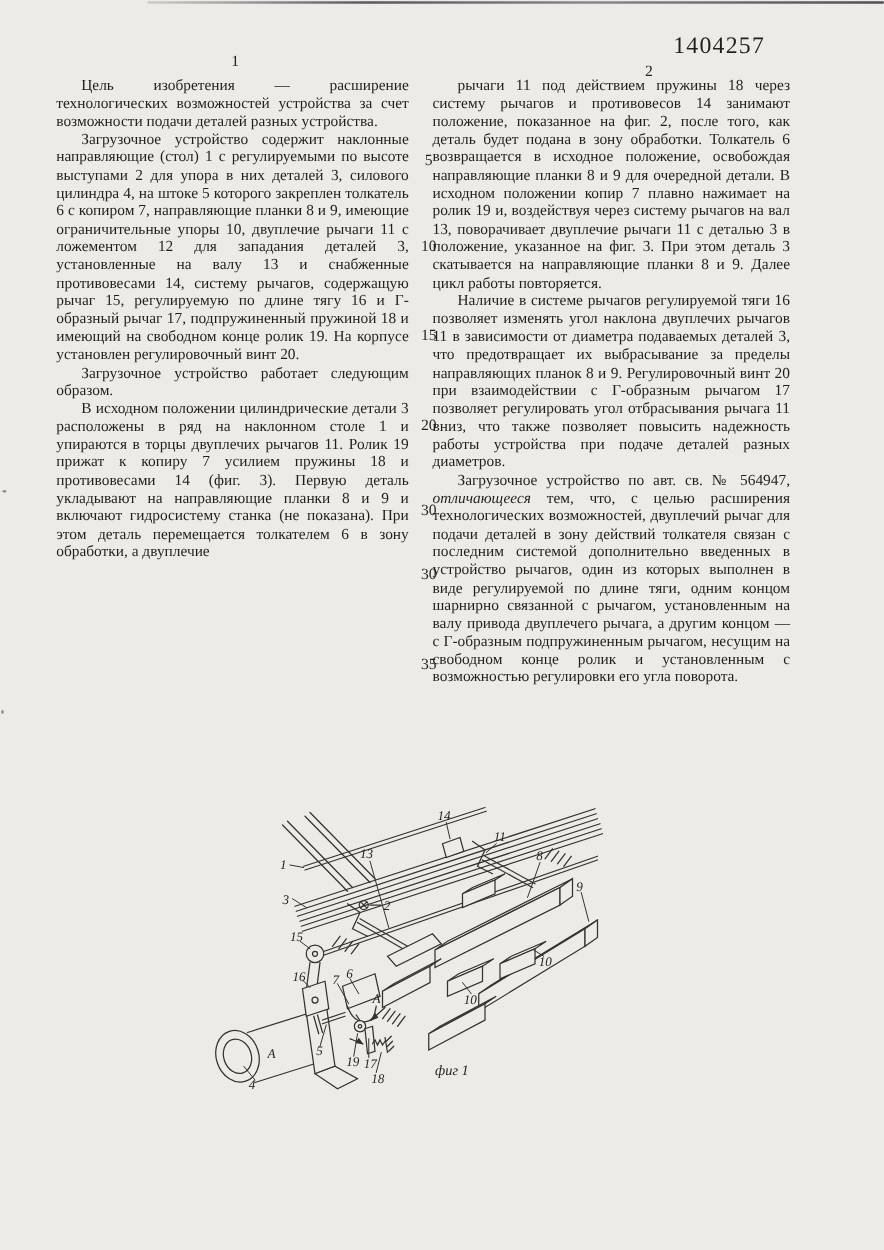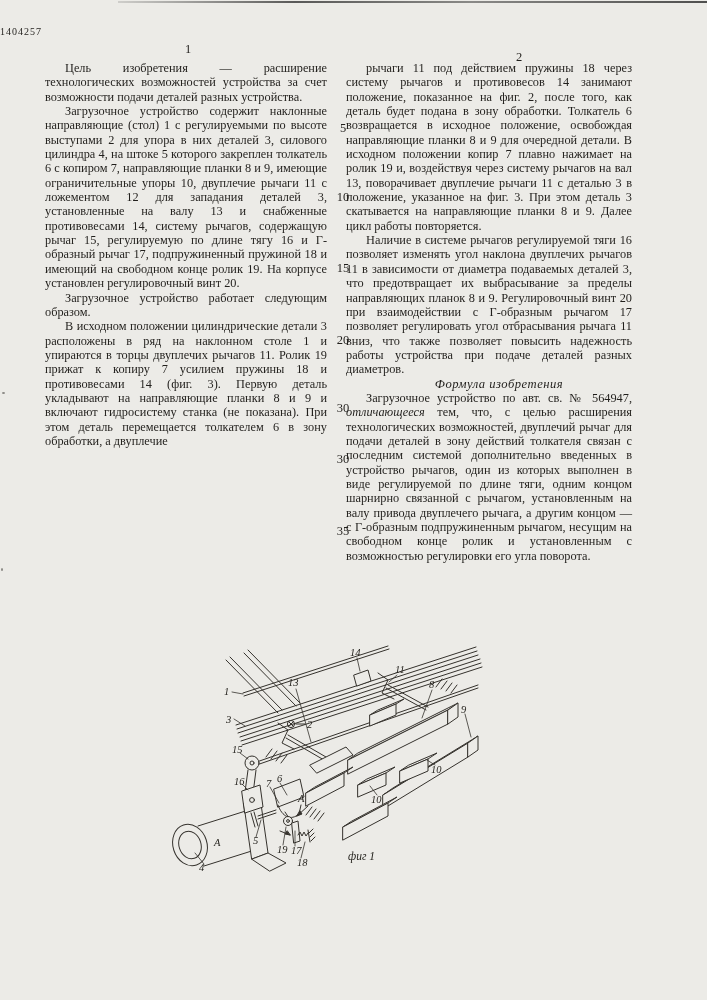--- a/index.html
+++ b/index.html
@@ -10,21 +10,21 @@
     color:#211f1c;
     position:relative;
     overflow:hidden;
   }
   .scanline{
     position:absolute;top:1px;left:118px;width:589px;height:2px;
     background:linear-gradient(to right,rgba(40,40,40,.15),rgba(40,40,40,.75) 30%,rgba(40,40,40,.5) 60%,rgba(40,40,40,.8));
   }
   .patent-number{
     position:absolute;top:26px;left:0;width:612px;
-    text-align:left;font-size:10px;letter-spacing:1px;
+    text-align:right;font-size:19px;letter-spacing:1px;
   }
   .colnum{position:absolute;font-size:12.5px;}
   .colnum-1{top:42px;left:185px;}
   .colnum-2{top:50px;left:516px;}
   .col{
     position:absolute;top:61px;
     font-size:12.3px;line-height:14.35px;
     text-align:justify;
   }
   .col-left{left:45px;width:282px;}
@@ -69,21 +69,20 @@
 <div class="col col-left">
   <p>Цель изобретения — расширение технологических возможностей устройства за счет возможности подачи деталей разных устройства.</p>
   <p>Загрузочное устройство содержит наклонные направляющие (стол) 1 с регулируемыми по высоте выступами 2 для упора в них деталей 3, силового цилиндра 4, на штоке 5 которого закреплен толкатель 6 с копиром 7, направляющие планки 8 и 9, имеющие ограничительные упоры 10, двуплечие рычаги 11 с ложементом 12 для западания деталей 3, установленные на валу 13 и снабженные противовесами 14, систему рычагов, содержащую рычаг 15, регулируемую по длине тягу 16 и Г-образный рычаг 17, подпружиненный пружиной 18 и имеющий на свободном конце ролик 19. На корпусе установлен регулировочный винт 20.</p>
   <p>Загрузочное устройство работает следующим образом.</p>
   <p>В исходном положении цилиндрические детали 3 расположены в ряд на наклонном столе 1 и упираются в торцы двуплечих рычагов 11. Ролик 19 прижат к копиру 7 усилием пружины 18 и противовесами 14 (фиг. 3). Первую деталь укладывают на направляющие планки 8 и 9 и включают гидросистему станка (не показана). При этом деталь перемещается толкателем 6 в зону обработки, а двуплечие</p>
 </div>
 
 <div class="col col-right">
   <p>рычаги 11 под действием пружины 18 через систему рычагов и противовесов 14 занимают положение, показанное на фиг. 2, после того, как деталь будет подана в зону обработки. Толкатель 6 возвращается в исходное положение, освобождая направляющие планки 8 и 9 для очередной детали. В исходном положении копир 7 плавно нажимает на ролик 19 и, воздействуя через систему рычагов на вал 13, поворачивает двуплечие рычаги 11 с деталью 3 в положение, указанное на фиг. 3. При этом деталь 3 скатывается на направляющие планки 8 и 9. Далее цикл работы повторяется.</p>
   <p>Наличие в системе рычагов регулируемой тяги 16 позволяет изменять угол наклона двуплечих рычагов 11 в зависимости от диаметра подаваемых деталей 3, что предотвращает их выбрасывание за пределы направляющих планок 8 и 9. Регулировочный винт 20 при взаимодействии с Г-образным рычагом 17 позволяет регулировать угол отбрасывания рычага 11 вниз, что также позволяет повысить надежность работы устройства при подаче деталей разных диаметров.</p>
-  <p class="formula-heading">Формула изобретения</p>
   <p><span>Загрузочное устройство по авт. св. № 564947, </span><span class="claim-italic">отличающееся</span><span> тем, что, с целью расширения технологических возможностей, двуплечий рычаг для подачи деталей в зону действий толкателя связан с последним системой дополнительно введенных в устройство рычагов, один из которых выполнен в виде регулируемой по длине тяги, одним концом шарнирно связанной с рычагом, установленным на валу привода двуплечего рычага, а другим концом — с Г-образным подпружиненным рычагом, несущим на свободном конце ролик и установленным с возможностью регулировки его угла поворота.</span></p>
 </div>
 
 <svg class="fig" width="480" height="250" viewBox="0 0 480 250">
   <g stroke="#35322d" stroke-width="1" fill="none" stroke-linecap="round">
 
     <line x1="88" y1="80" x2="328" y2="2"></line>
     <line x1="89" y1="84" x2="329" y2="6"></line>
     <line x1="90" y1="88" x2="330" y2="10"></line>
     <line x1="92" y1="92" x2="332" y2="14"></line>

